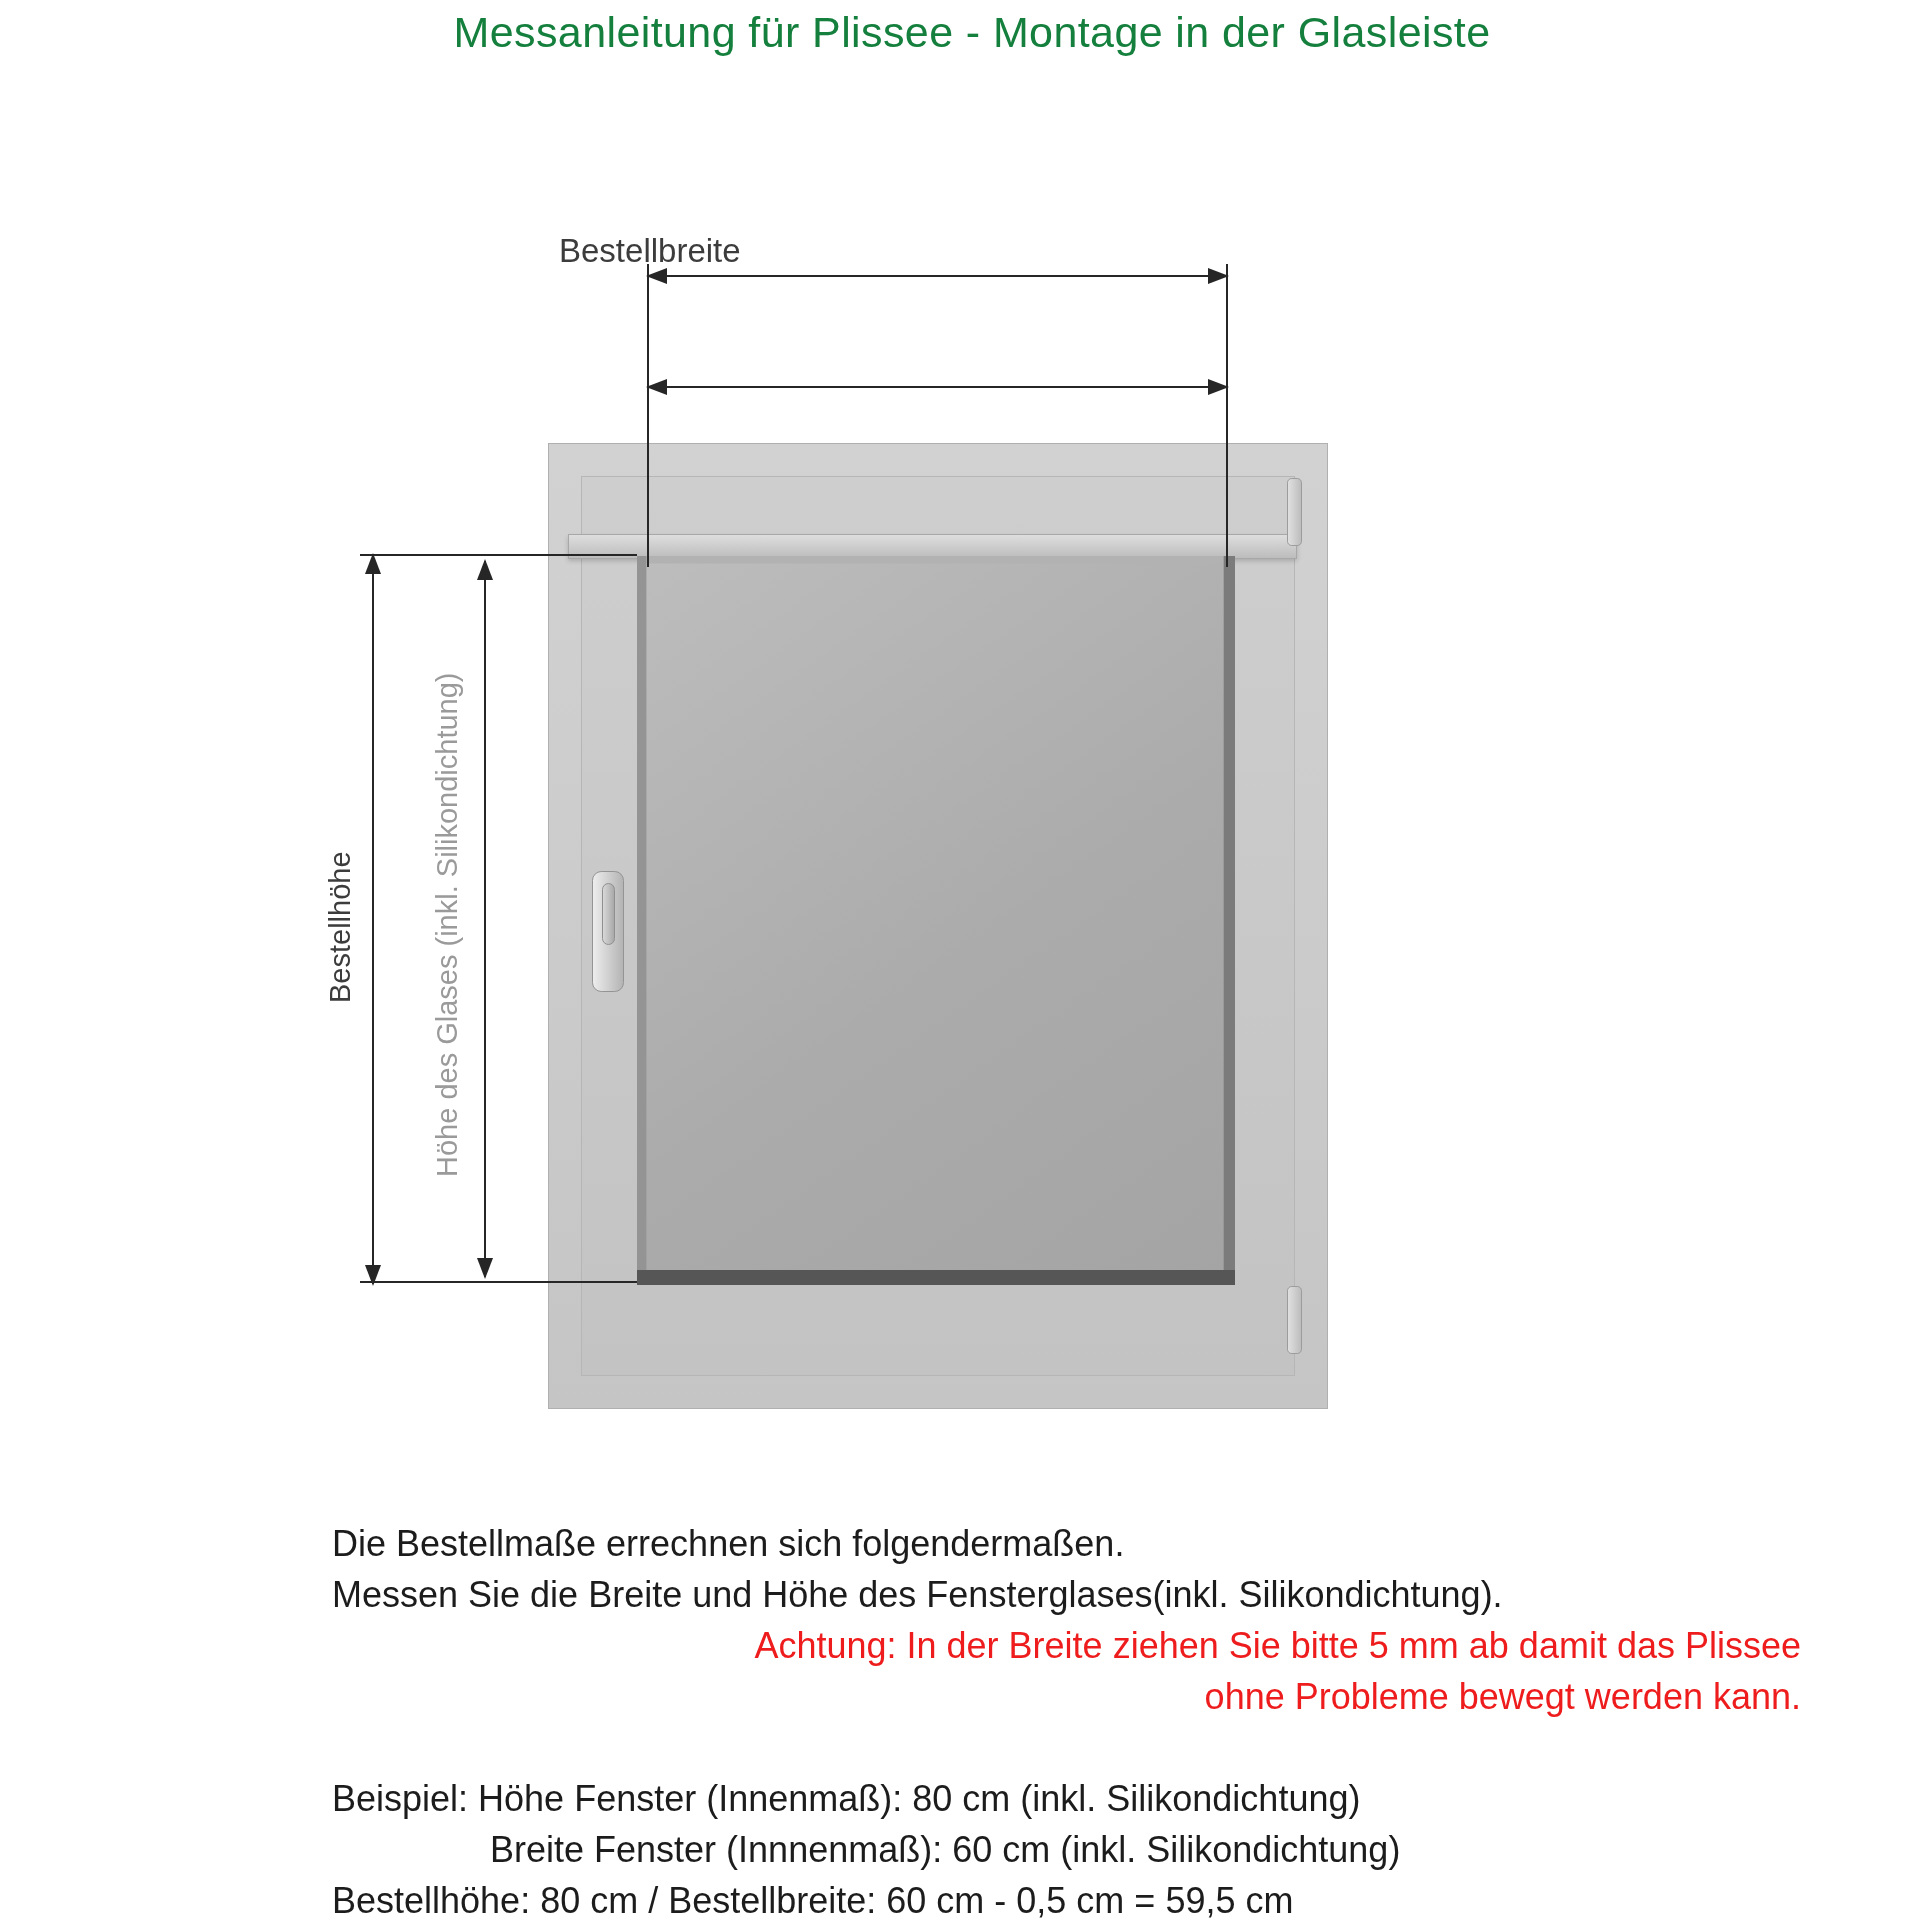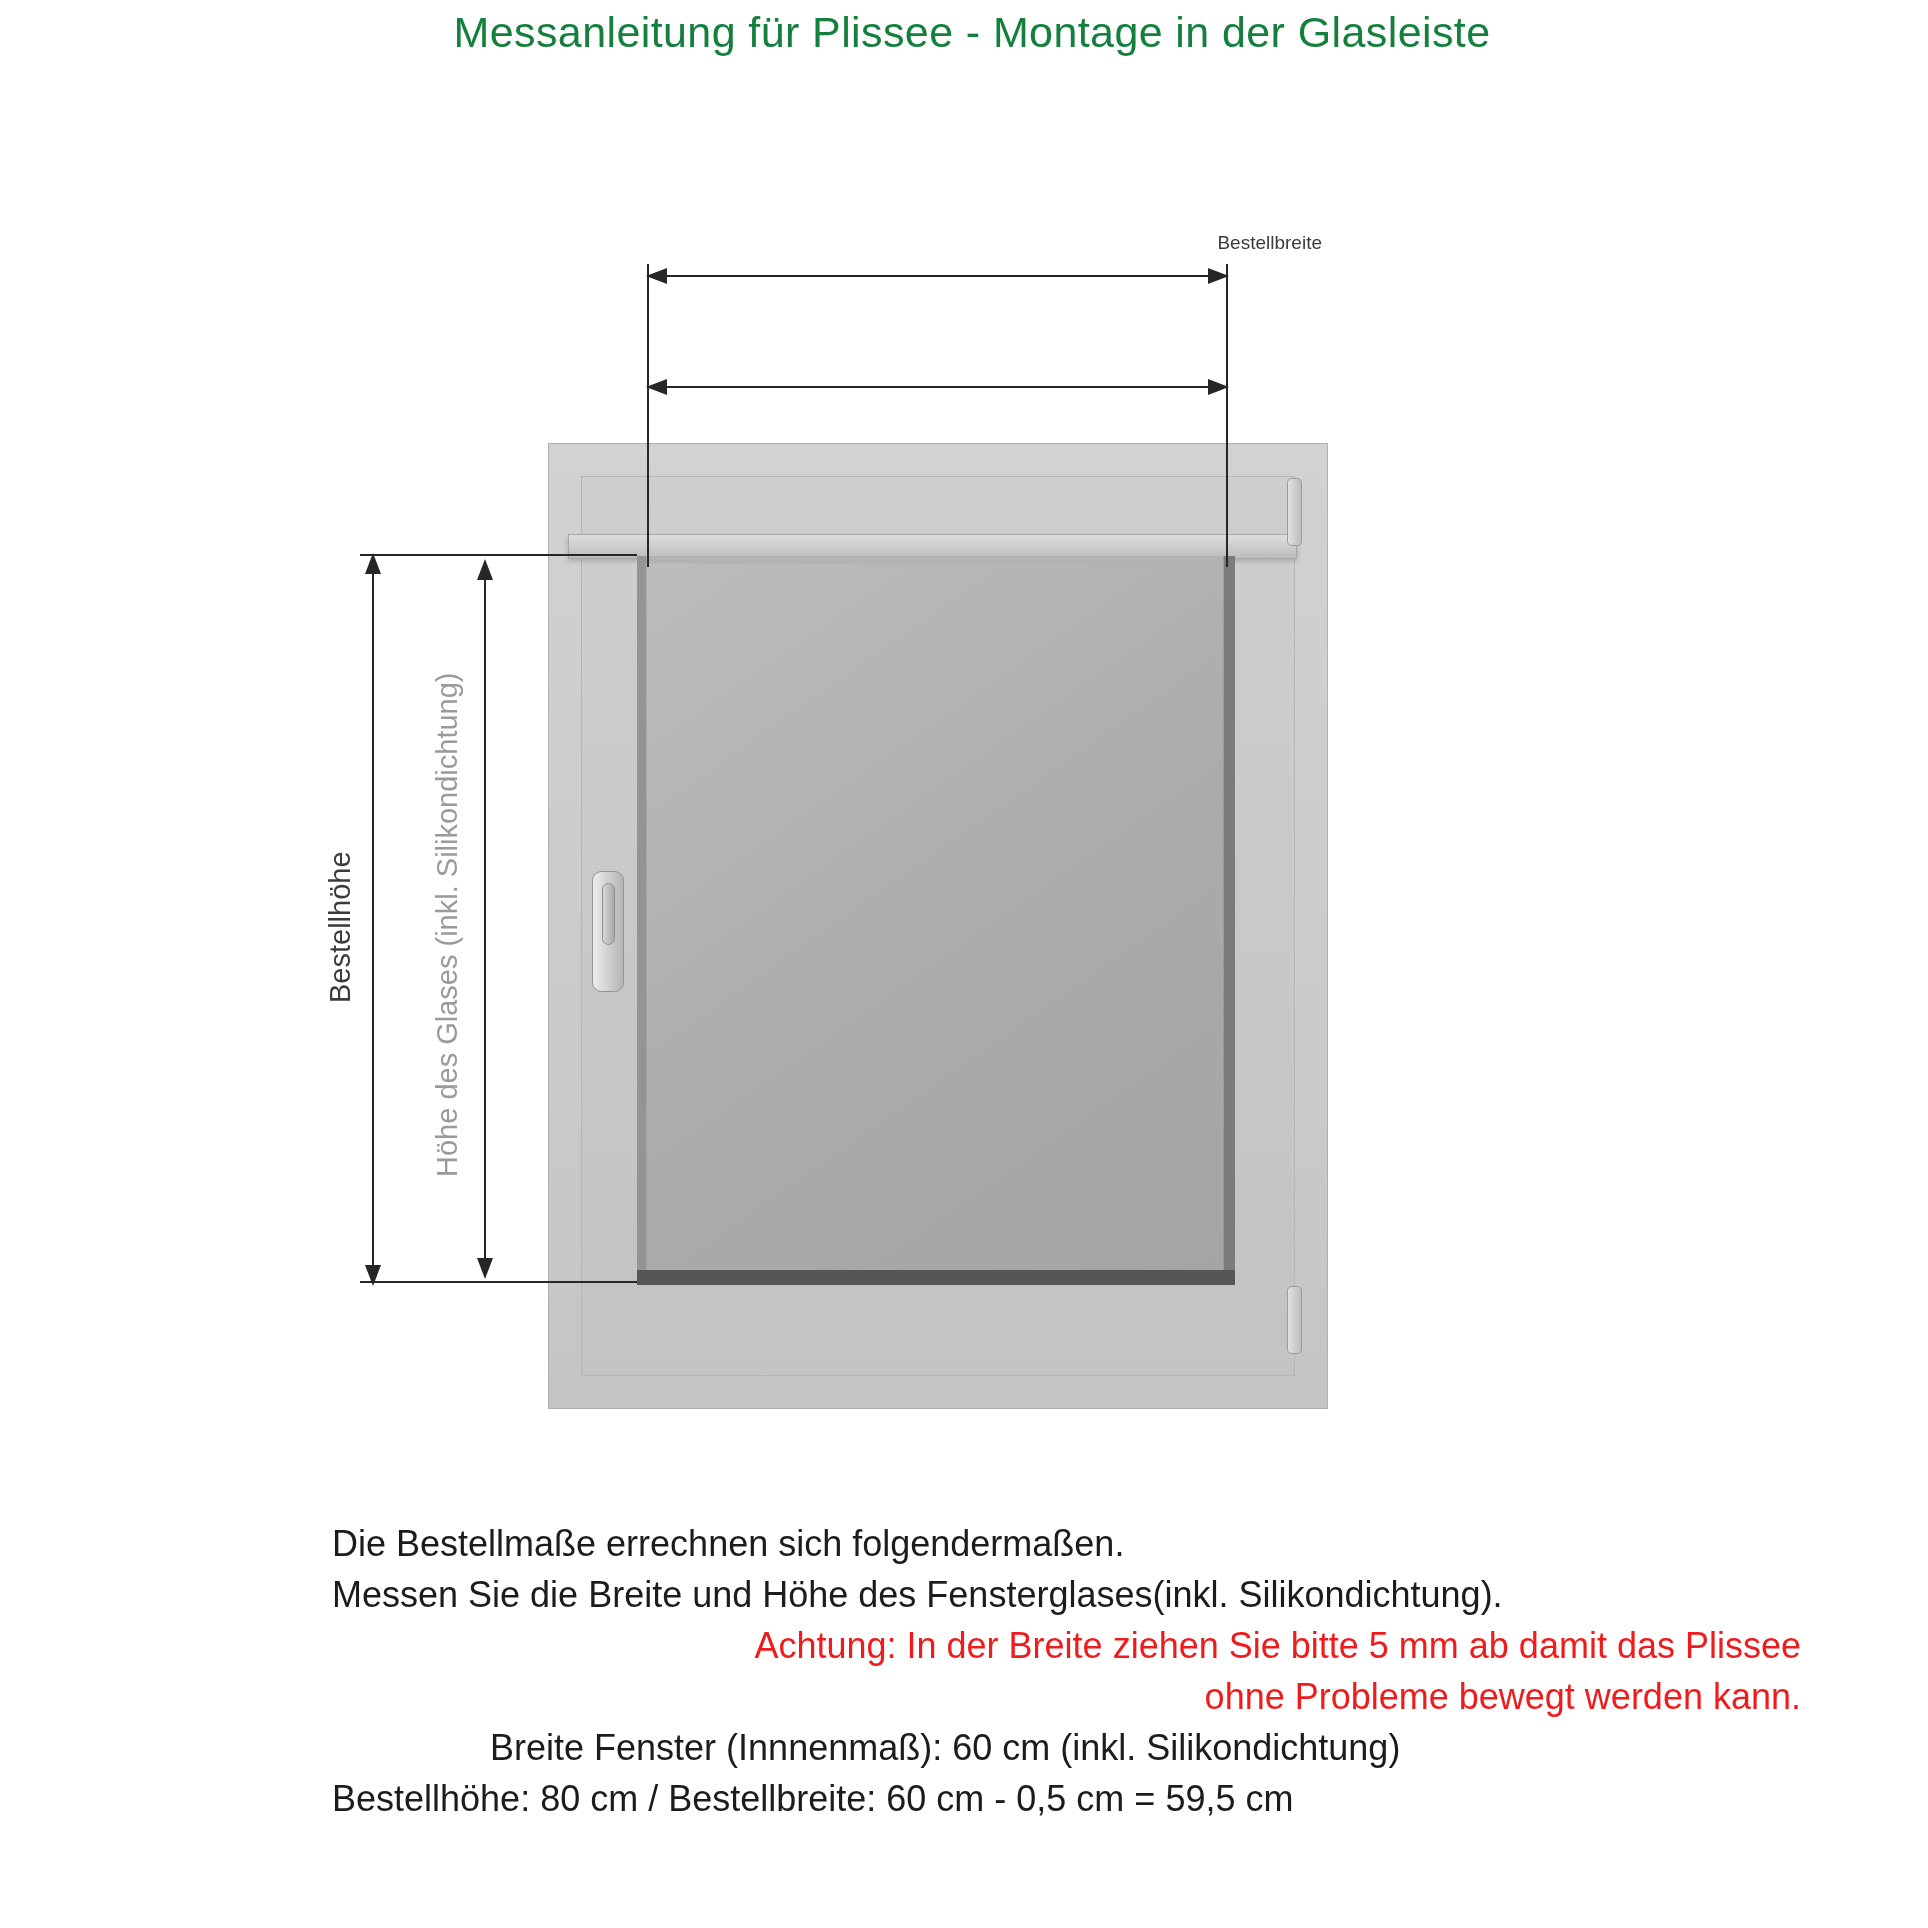--- a/index.html
+++ b/index.html
@@ -64,22 +64,22 @@
   .ah-right { position:absolute; right:-1.9px; top:-7.5px; width:0; height:0;
               border-top:8.5px solid transparent; border-bottom:8.5px solid transparent;
               border-left:21px solid #262626; }
   .ah-up    { position:absolute; top:-1.9px; left:-7.5px; width:0; height:0;
               border-left:8.5px solid transparent; border-right:8.5px solid transparent;
               border-bottom:21px solid #262626; }
   .ah-down  { position:absolute; bottom:-1.9px; left:-7.5px; width:0; height:0;
               border-left:8.5px solid transparent; border-right:8.5px solid transparent;
               border-top:21px solid #262626; }
 
-  .dim-label-h { position:absolute; left:559px; width:763px; text-align:right;
-                 font-size:19px; }
+  .dim-label-h { position:absolute; left:559px; width:763px; text-align:left;
+                 font-size:33px; }
   .dim-label-primary { color:#3c3c3c; }
   .dim-label-secondary { color:#9a9a9a; }
   .dim-label-v {
     position:absolute; writing-mode:vertical-rl; transform:rotate(180deg);
     text-align:center; font-size:29px;
   }
 
   
   .text-block {
     position:absolute; left:320px; top:1518px; width:1469px;
@@ -134,18 +134,19 @@
   </div>
 
   <div class="ext-line-h" style="left:360px; top:554px; width:277px;"></div>
   <div class="ext-line-h" style="left:360px; top:1281px; width:277px;"></div>
 
   <div class="text-block">
     <div>Die Bestellmaße errechnen sich folgendermaßen.</div>
     <div>Messen Sie die Breite und Höhe des Fensterglases(inkl. Silikondichtung).</div>
     <div class="warning-line">Achtung: In der Breite ziehen Sie bitte 5 mm ab damit das Plissee</div>
     <div class="warning-line">ohne Probleme bewegt werden kann.</div>
+    <div class="example-first">Beispiel: Höhe Fenster (Innenmaß): 80 cm (inkl. Silikondichtung)</div>
     <div class="example-indent">Breite Fenster (Innnenmaß): 60 cm  (inkl. Silikondichtung)</div>
     <div>Bestellhöhe: 80 cm / Bestellbreite: 60 cm  - 0,5 cm = 59,5 cm</div>
   </div>
 
 </div>
 
 
 </body></html>

